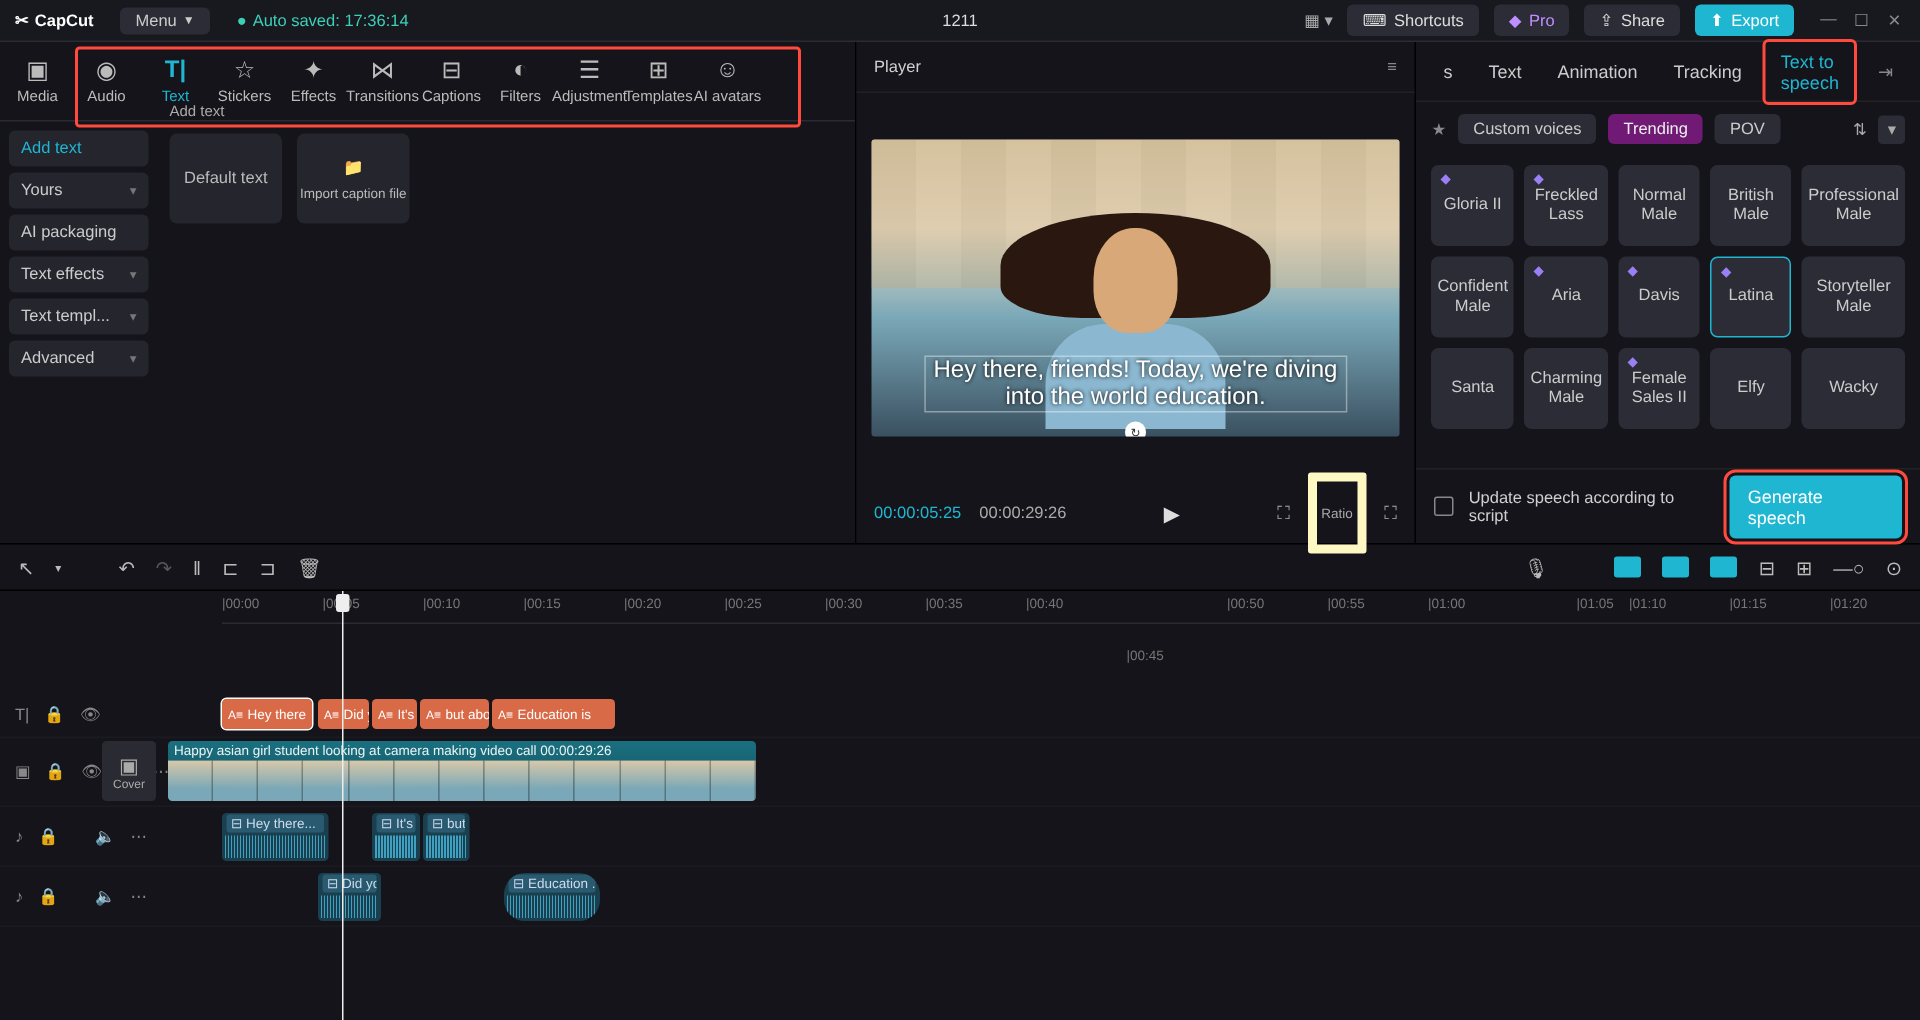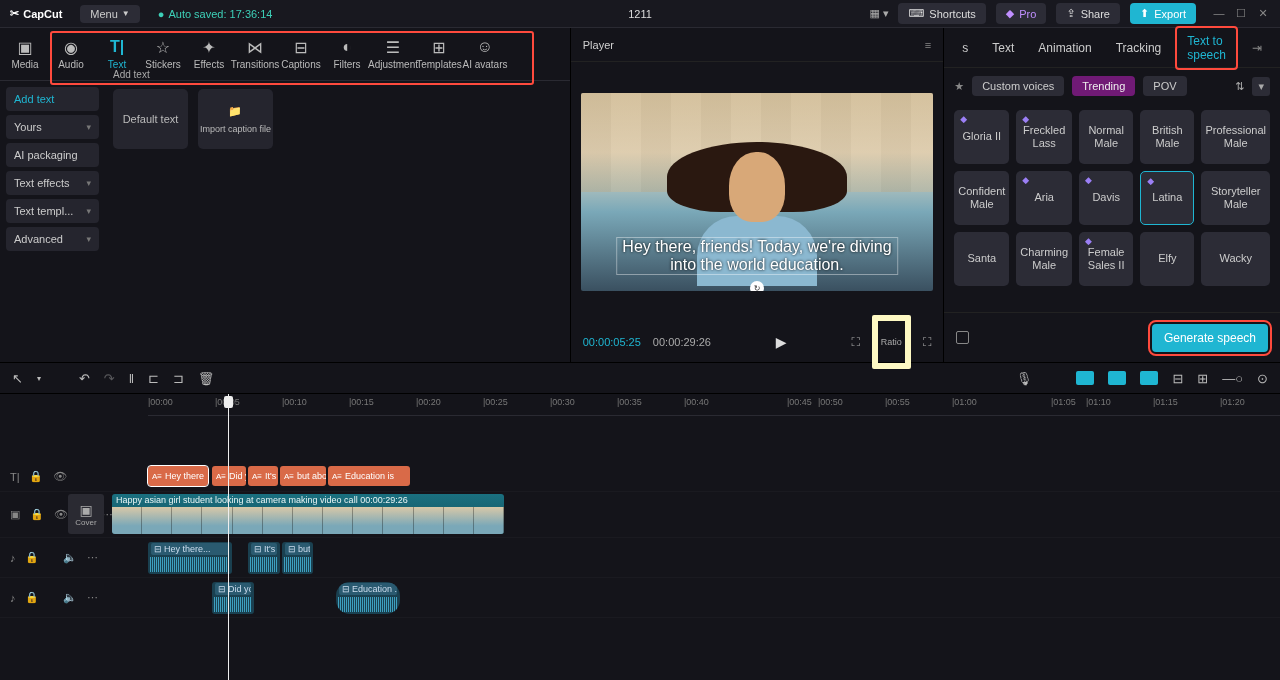--- a/index.html
+++ b/index.html
@@ -299,20 +299,21 @@
         </div>
         <div class="voice">
           <span>Elfy</span>
         </div>
         <div class="voice">
           <span>Wacky</span>
         </div>
       </div>
     <div class="rfoot">
       <div class="chk"></div>
+      <span>Update speech according to script</span>
       <div class="genbtn">Generate speech</div>
     </div>
   </div>
 </div>
 
 <div class="tlbar">
   <span class="tico">↖</span>
   <span class="tico" style="font-size:8px">▾</span>
   <span style="width:10px"></span>
   <span class="tico">↶</span>
@@ -337,21 +338,21 @@
   <div class="ruler" id="ruler">
       <span class="tick" style="left: 0px;">|00:00</span>
       <span class="tick" style="left: 67px;">|00:05</span>
       <span class="tick" style="left: 134px;">|00:10</span>
       <span class="tick" style="left: 201px;">|00:15</span>
       <span class="tick" style="left: 268px;">|00:20</span>
       <span class="tick" style="left: 335px;">|00:25</span>
       <span class="tick" style="left: 402px;">|00:30</span>
       <span class="tick" style="left: 469px;">|00:35</span>
       <span class="tick" style="left: 536px;">|00:40</span>
-      <span class="tick" style="left: 639px;">|00:45</span>
+      <span class="tick" style="left: 603px; margin-top: 35px;">|00:45</span>
       <span class="tick" style="left: 670px;">|00:50</span>
       <span class="tick" style="left: 737px;">|00:55</span>
       <span class="tick" style="left: 804px;">|01:00</span>
       <span class="tick" style="left: 871px; padding-left: 32px;">|01:05</span>
       <span class="tick" style="left: 938px;">|01:10</span>
       <span class="tick" style="left: 1005px;">|01:15</span>
       <span class="tick" style="left: 1072px;">|01:20</span>
     </div>
   <div class="playhead"></div>
 
@@ -406,21 +407,21 @@
 
   <div class="track audio">
     <div class="trackhead">
         <span class="ti">♪</span>
         <span class="ti">🔒</span>
         <span style="flex:1"></span>
         <span class="ti">🔈</span>
         <span class="ti">⋯</span>
       </div>
     <div class="trackbody" id="aud1">
-        <div class="audioclip" style="left: 40px; width: 84px;">
+        <div class="audioclip" style="left: 40px; width: 71px;">
           <div class="albl">⊟ Hey there...</div>
           <div class="wave"></div>
         </div>
         <div class="audioclip" style="left: 140px; width: 32px;">
           <div class="albl">⊟ It's n</div>
           <div class="wave"></div>
         </div>
         <div class="audioclip" style="left: 174px; width: 31px;">
           <div class="albl">⊟ but abou</div>
           <div class="wave"></div>

